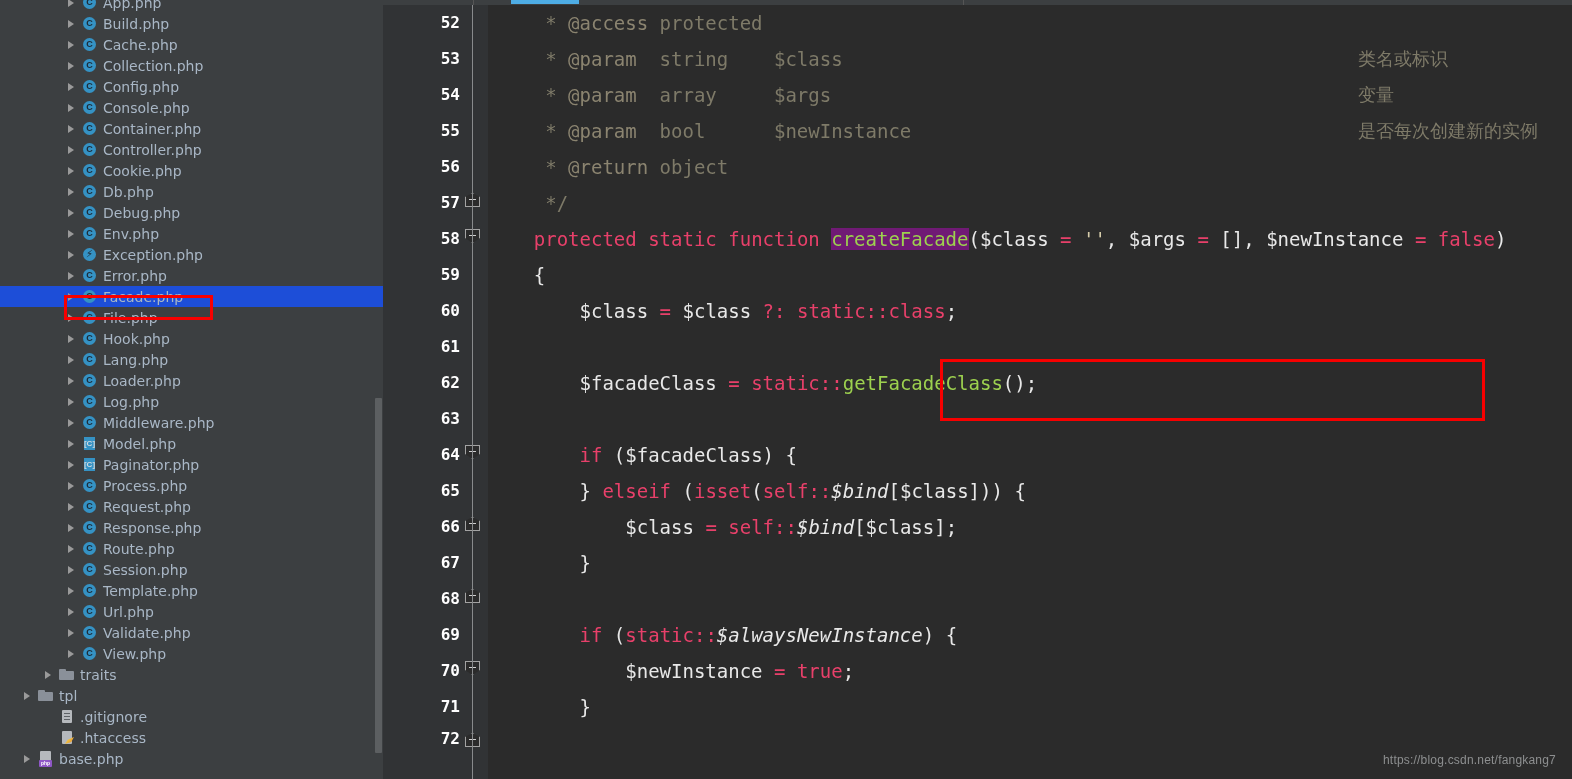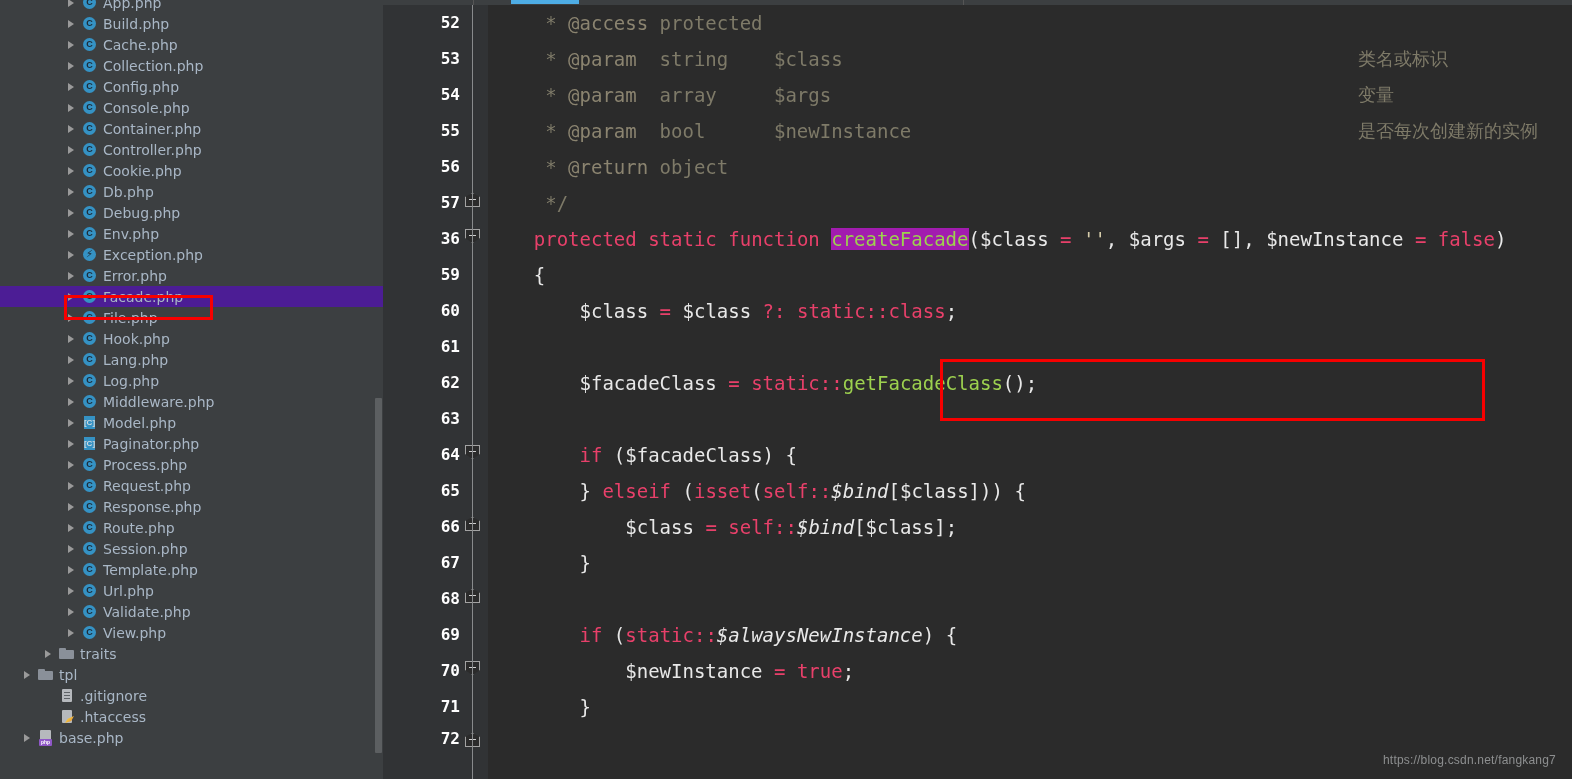--- a/index.html
+++ b/index.html
@@ -29,21 +29,21 @@
   }
   .row {
     position: relative;
     height: 21px;
     display: flex;
     align-items: center;
     white-space: nowrap;
     font-size: 14px;
     color: #a9b7c6;
   }
-  .row.sel { background: #4c1d95; text-align: right; }
+  .row.sel { background: #1d4ed8; text-align: right; }
   .arrow {
     width: 12px; height: 12px;
     flex: 0 0 12px;
     position: relative;
   }
   .arrow.has::after {
     content: "";
     position: absolute;
     left: 2px; top: 2px;
     border-left: 6px solid #9a9a9a;
@@ -294,21 +294,21 @@
   }
   .kw   { color: #e8406a; }
   .fn   { color: #9dd14f; }
   .var  { color: #e8e8e8; }
   .str  { color: #d6ccaa; }
   .cmt  { color: #7e7a68; }
   .cmt-tag { color: #8b8470; }
   .punct{ color: #e8e8e8; }
   .ital { font-style: italic; color: #e8e8e8; }
   .cn   { color: #7e7a68; font-family: "DejaVu Sans", sans-serif; font-size: 18px; }
-  .hl   { background: #a21caf; }
+  .hl   { background: #701a75; }
 
   #red-box-code {
     position: absolute;
     left: 557px; top: 359px;
     width: 545px; height: 62px;
     border: 3px solid #f70000;
     pointer-events: none;
   }
 
   #watermark {
@@ -427,20 +427,26 @@
           <div style="width: 66px; flex: 0 0 66px;"></div>
           <div class="arrow has"></div>
           <div class="ic ic-class"></div>
           <span class="lbl">Hook.php</span>
         </div>
         <div class="row">
           <div style="width: 66px; flex: 0 0 66px;"></div>
           <div class="arrow has"></div>
           <div class="ic ic-class"></div>
           <span class="lbl">Lang.php</span>
+        </div>
+        <div class="row">
+          <div style="width: 66px; flex: 0 0 66px;"></div>
+          <div class="arrow has"></div>
+          <div class="ic ic-class"></div>
+          <span class="lbl">Loader.php</span>
         </div>
         <div class="row">
           <div style="width: 66px; flex: 0 0 66px;"></div>
           <div class="arrow has"></div>
           <div class="ic ic-class"></div>
           <span class="lbl">Log.php</span>
         </div>
         <div class="row">
           <div style="width: 66px; flex: 0 0 66px;"></div>
           <div class="arrow has"></div>
@@ -561,21 +567,21 @@
         <div class="lnum" style="top: 0px;">52</div>
         <div class="lnum" style="top: 36px;">53</div>
         <div class="lnum" style="top: 72px;">54</div>
         <div class="lnum" style="top: 108px;">55</div>
         <div class="lnum" style="top: 144px;">56</div>
         <div class="lnum" style="top: 180px;">57</div>
         <div class="fold open" style="top: 180px;">
           <div class="stem"></div>
           <div class="box"></div>
         </div>
-        <div class="lnum" style="top: 216px;">36</div>
+        <div class="lnum" style="top: 216px;">58</div>
         <div class="fold close" style="top: 216px;">
           <div class="stem"></div>
           <div class="box"></div>
         </div>
         <div class="lnum" style="top: 252px;">59</div>
         <div class="fold" style="top: 252px;">
           <div class="stem"></div>
         </div>
         <div class="lnum" style="top: 288px;">60</div>
         <div class="fold" style="top: 288px;">

